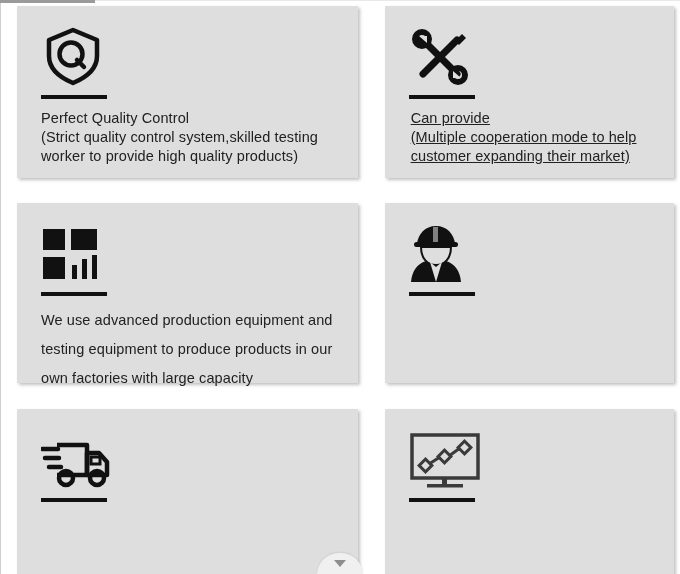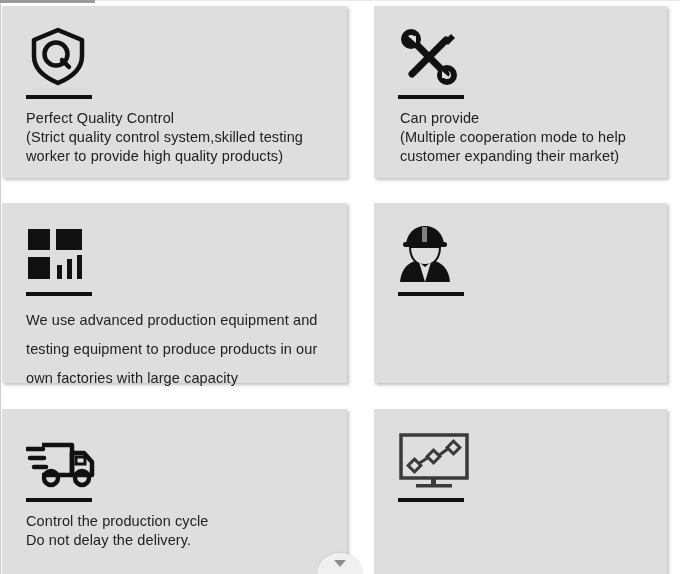--- a/index.html
+++ b/index.html
@@ -45,21 +45,21 @@
     background: #e9e9e9;
   }
 
   .grid {
     position: absolute;
     left: 0;
     top: 0;
     width: 680px;
     height: 574px;
     box-sizing: border-box;
-    padding: 6px 6px 0 2px;
+    padding: 6px 6px 0 17px;
   }
 
   .row {
     display: flex;
     gap: 27px;
   }
   .row-1 { height: 172px; }
   .row-2 { height: 180px; margin-top: 25px; }
   .row-3 { height: 170px; margin-top: 26px; }
 
@@ -93,20 +93,21 @@
     line-height: 19px;
     color: #212121;
     white-space: pre-line;
     letter-spacing: 0.1px;
   }
   .card-text.loose {
     line-height: 29px;
   }
   .card-text.indent {
     padding-left: 2px;
+    text-decoration: underline;
   }
 
   
   .scroll-chevron {
     position: absolute;
     left: 50%;
     transform: translateX(-50%);
     bottom: -1px;
     width: 46px;
     height: 22px;
@@ -214,22 +215,20 @@
             <line x1="8" y1="30" x2="20" y2="30"></line>
           </g>
           <path d="M16 8 H46 V38 H16" fill="none" stroke="#111111" stroke-width="4.5" stroke-linejoin="round"></path>
           <path d="M46 16 H58 L66 25 V38 H46 Z" fill="none" stroke="#111111" stroke-width="4.5" stroke-linejoin="round"></path>
           <rect x="50" y="20" width="9" height="7" fill="none" stroke="#111111" stroke-width="3"></rect>
           <circle cx="25" cy="41" r="7" fill="none" stroke="#111111" stroke-width="4.5"></circle>
           <circle cx="56" cy="41" r="7" fill="none" stroke="#111111" stroke-width="4.5"></circle>
         </svg>
       </div>
       <div class="rule"></div>
-      <div class="card-text">Control the production cycle
-Do not delay the delivery.</div>
     </div>
 
     <div class="card card-right">
       <div class="icon-wrap">
         <svg width="72" height="56" viewBox="0 0 72 56">
           <rect x="3" y="2" width="66" height="43" fill="none" stroke="#3a3a3a" stroke-width="3.5"></rect>
           <g fill="none" stroke="#3a3a3a" stroke-width="3">
             <line x1="20" y1="31" x2="31" y2="24"></line>
             <line x1="40" y1="23" x2="51" y2="15"></line>
           </g>

